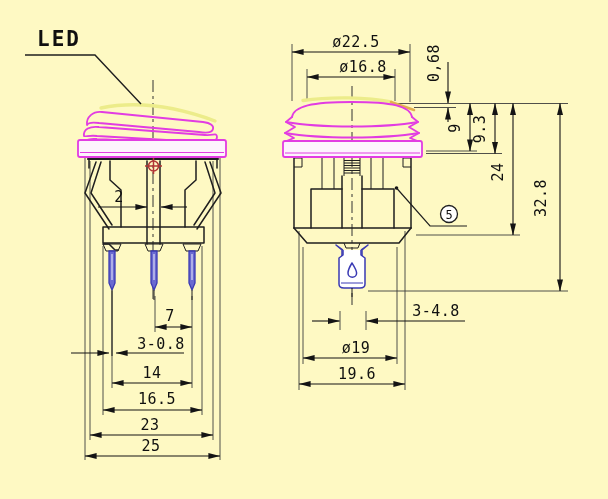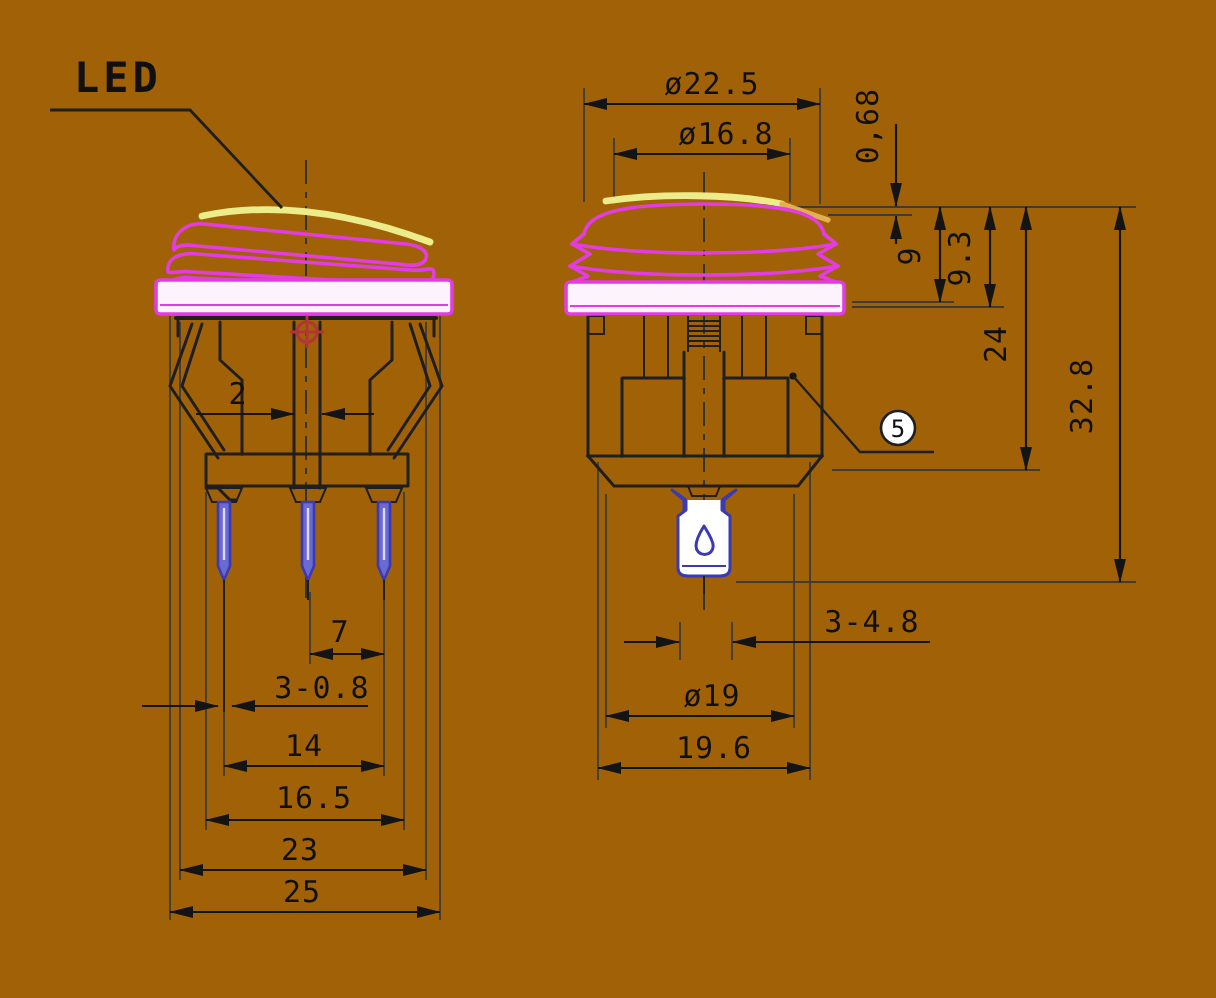--- a/index.html
+++ b/index.html
@@ -1,16 +1,16 @@
 <!DOCTYPE html>
 <html style="--c-magenta: #e23ce2; --c-pink-fill: #fdf3fd; --c-yellow: #ecec8a; --c-orange: #e2b050; --c-blue: #3a3ab4; --c-blue-fill: #6a6ad0; --c-red: #b23636; --c-line: #1f1f1f; --c-dim: #141414;"><head>
 <meta charset="utf-8">
 <style>
   html,body{margin:0;padding:0;background:#ffffff;}
-  .stage{position:relative;width:608px;height:499px;background:#a16207;overflow:hidden;
+  .stage{position:relative;width:608px;height:499px;background:#fef9c3;overflow:hidden;
          font-family:"DejaVu Sans Mono","Liberation Mono",monospace;text-align:center;}
   svg{position:absolute;left:0;top:0;}
   
   .ln  {stroke:var(--c-line);stroke-width:1.5;fill:none;stroke-linejoin:round;stroke-linecap:round;}
   .ln2 {stroke:var(--c-line);stroke-width:2.1;fill:none;stroke-linecap:round;}
   .thin{stroke:var(--c-line);stroke-width:1;fill:none;}
   .dim {stroke:var(--c-dim);stroke-width:1.1;fill:none;}
   .ext {stroke:#3c3c3c;stroke-width:0.9;fill:none;}
   .cl  {stroke:#333;stroke-width:1;fill:none;stroke-dasharray:12 4 3 4;}
   .mag {stroke:var(--c-magenta);stroke-width:1.8;fill:none;stroke-linejoin:round;stroke-linecap:round;}

